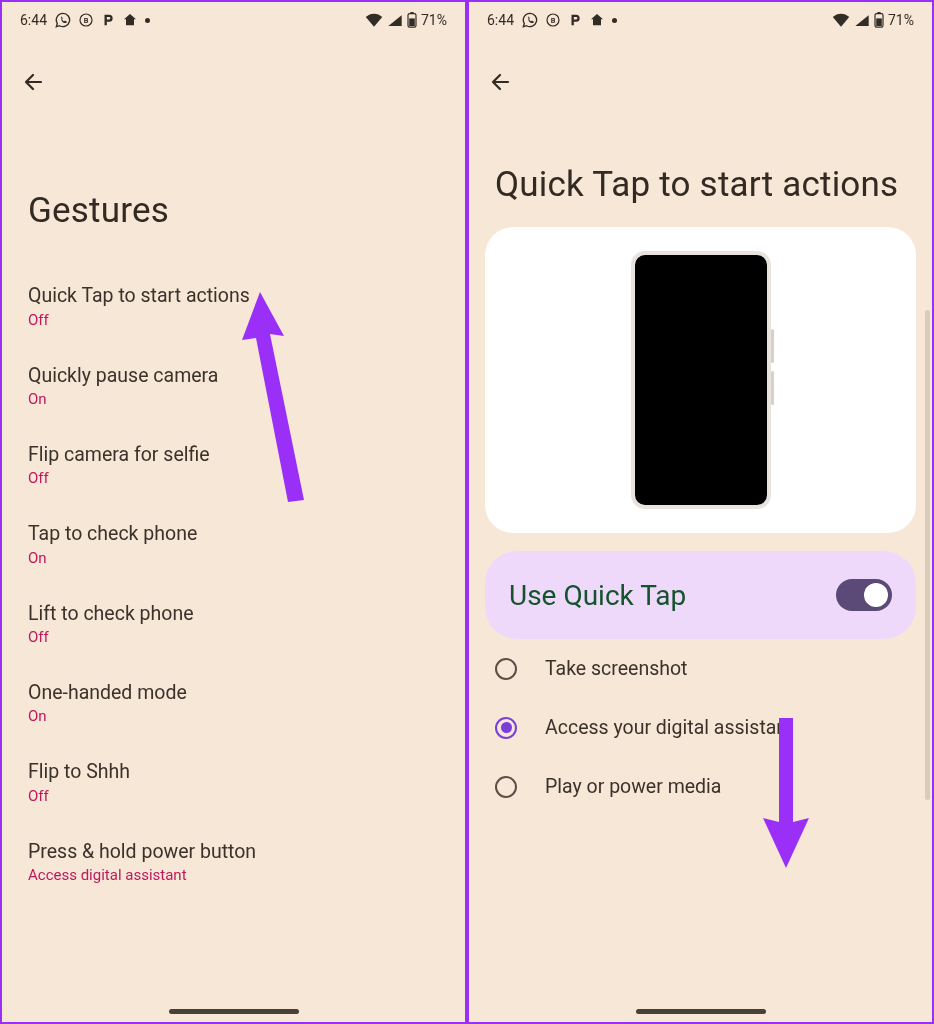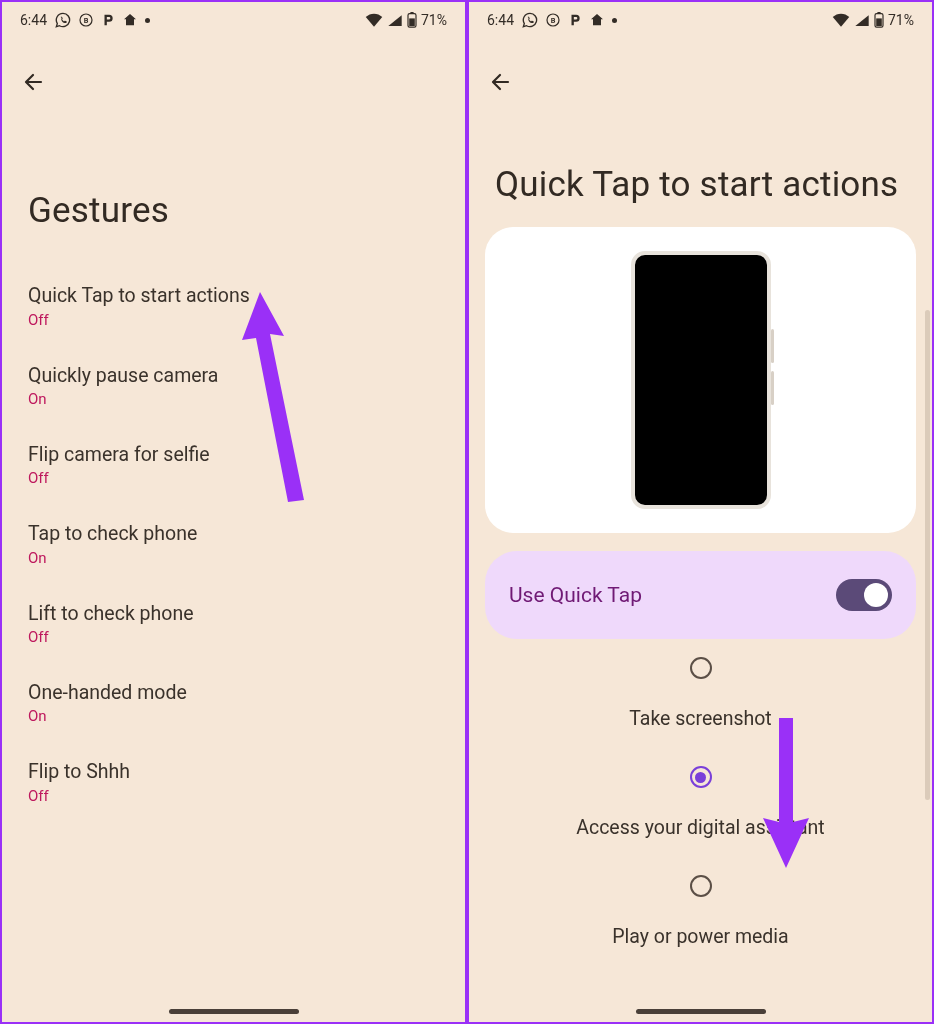--- a/index.html
+++ b/index.html
@@ -79,32 +79,32 @@
   }
   .toggle-card {
     background: #efd9fb;
     border-radius: 32px;
     margin: 18px 16px 0 16px;
     height: 88px;
     display:flex; align-items:center; justify-content:space-between;
     padding: 0 24px;
     cursor:pointer;
   }
-  .toggle-label { font-size: 21px; color: #701a75; }
+  .toggle-label { font-size: 28px; color: #14532d; }
   .switch {
     width: 56px; height: 32px; border-radius: 16px; background:#5b4a78; position:relative;
   }
   .switch .knob {
     width:24px; height:24px; background:#fff; border-radius:50%; position:absolute; top:4px; right:4px;
   }
   .section-header {
     font-size: 15px; color:#6b4d9c; padding: 40px 26px 12px 26px;
   }
   .radio-list { padding: 0 26px; }
-  .radio-item { display:flex; align-items:center; gap: 28px; padding: 18px 0; cursor:pointer;flex-direction:column; }
+  .radio-item { display:flex; align-items:center; gap: 28px; padding: 18px 0; cursor:pointer; }
   .radio-outer {
     width:22px; height:22px; border:2.2px solid #5b4f46; border-radius:50%; display:flex; align-items:center; justify-content:center; flex-shrink:0;
   }
   .radio-outer.selected { border-color:#7a3fd9; }
   .radio-inner { width:11px; height:11px; border-radius:50%; background:#7a3fd9; }
   .radio-label { font-size: 19.5px; color:#3a322b; }
   .navhandle {
     position:absolute; bottom:8px; left:50%; transform:translateX(-50%);
     width:130px; height:5px; border-radius:3px; background:#4a4039;
   }
@@ -187,20 +187,24 @@
       <div class="setting-title">Lift to check phone</div>
       <div class="setting-sub">Off</div>
     </div>
     <div class="setting-item">
       <div class="setting-title">One-handed mode</div>
       <div class="setting-sub">On</div>
     </div>
     <div class="setting-item">
       <div class="setting-title">Flip to Shhh</div>
       <div class="setting-sub">Off</div>
+    </div>
+    <div class="setting-item">
+      <div class="setting-title">Press &amp; hold power button</div>
+      <div class="setting-sub">Access digital assistant</div>
     </div>
   </div>
 
   <div class="navhandle"></div>
 
   <div class="arrow" style="left:230px; top:288px;">
     <svg width="90" height="220" viewBox="0 0 90 220">
       <defs>
           <linearGradient id="ga">
             <stop offset="0" stop-color="#9a30f7"></stop>

